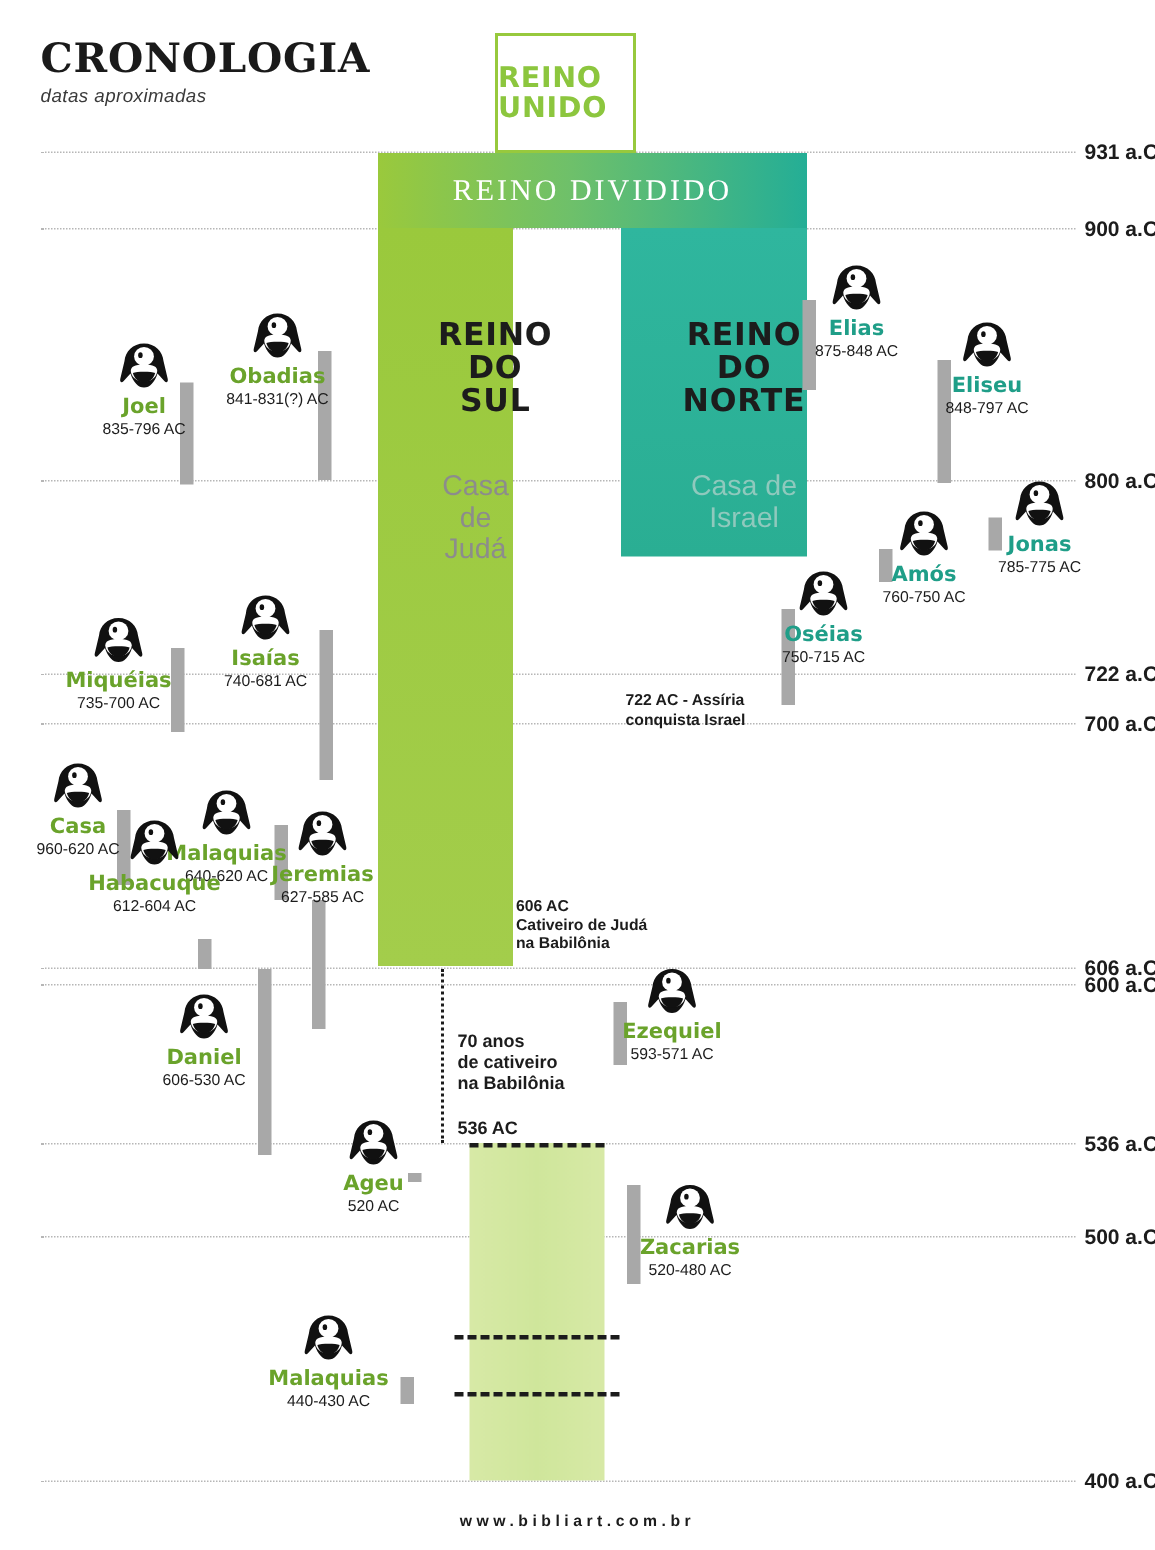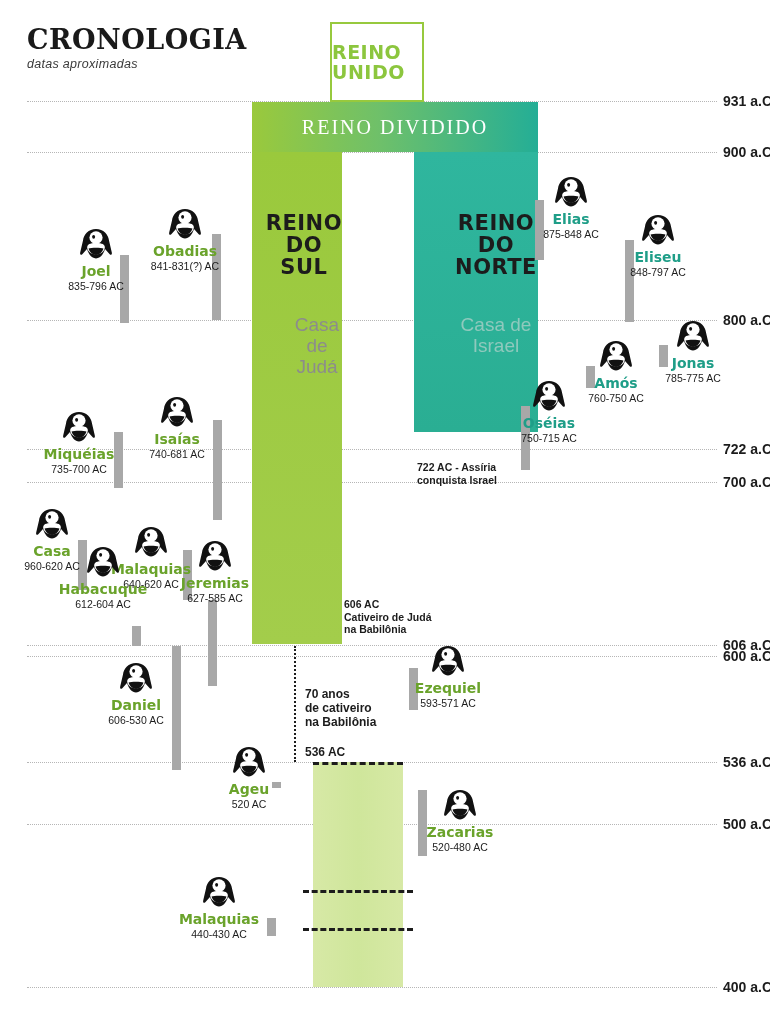--- a/index.html
+++ b/index.html
@@ -74,30 +74,30 @@
     background: linear-gradient(to right, #9ac93c 0%, #6ec06a 45%, #24ae96 100%);
     color: #ffffff;
     font-family: Liberation Serif, serif;
     font-weight: normal;
     font-size: 20px;
     letter-spacing: 2px;
     display: flex; align-items: center; justify-content: center;
   }
   .kingdom-col {
     position: absolute;
-    display: flex; flex-direction: column; align-items: flex-end;
+    display: flex; flex-direction: column; align-items: flex-start;
     padding-top: 60px;
     padding-left: 40px;
   }
   .kingdom-col.south {
     left: 252px; top: 152px; width: 90px; height: 492px;
     background: linear-gradient(to bottom, #9ac93c, #a3cd4b);
   }
   .kingdom-col.north {
-    left: 414px; top: 152px; width: 124px; height: 280px;
+    left: 414px; top: 152px; width: 124px; height: 219px;
     background: linear-gradient(to bottom, #2fb69e, #2aae93);
   }
   .kingdom-name {
     font-family: "DejaVu Sans", sans-serif;
     font-weight: bold;
     font-size: 21px;
     line-height: 22px;
     color: #1c1c1c;
     text-align: center;
     letter-spacing: 0.5px;
@@ -484,14 +484,15 @@
             <ellipse cx="20" cy="9.6" rx="6.6" ry="6.3" fill="#ffffff"></ellipse>
             <ellipse cx="17.6" cy="8.8" rx="1.5" ry="1.9" fill="#111111"></ellipse>
             <path fill="#ffffff" d="M11.2 19.2 C11.2 16.6 13.6 15.0 20 15.0 C26.4 15.0 28.8 16.6 28.8 19.2 C28.8 23.0 25.1 26.4 20 26.4 C14.9 26.4 11.2 23.0 11.2 19.2 Z"></path>
             <path fill="#111111" d="M12.6 20.6 C15.0 19.6 25.0 19.6 27.4 20.6 C26.6 24.3 23.6 26.9 20 26.9 C16.4 26.9 13.4 24.3 12.6 20.6 Z"></path>
           </svg></div>
         <div class="p-name south">Malaquias</div>
         <div class="p-dates">440-430 AC</div>
       </div>
     </div>
 
+  <div class="footer">www.bibliart.com.br</div>
 
 </div>
 
 </body></html>

